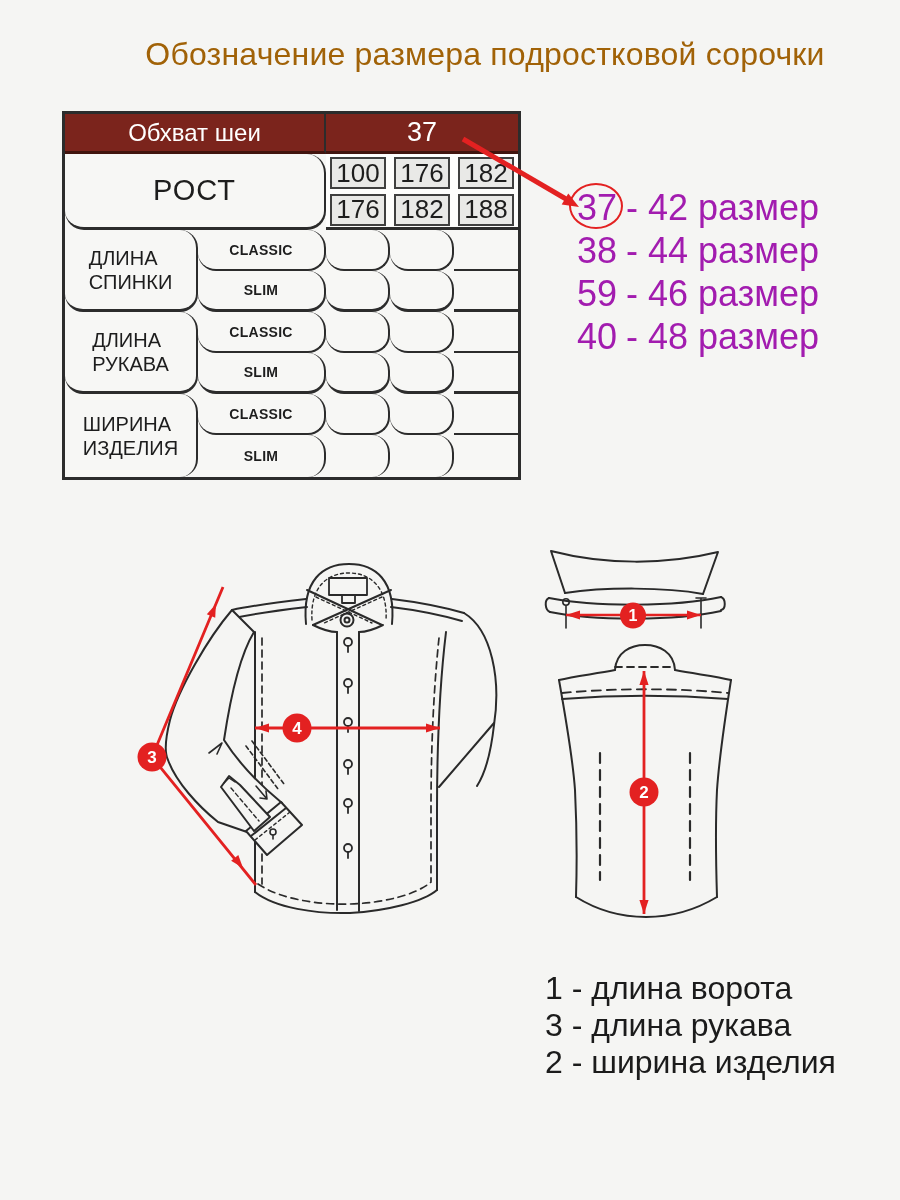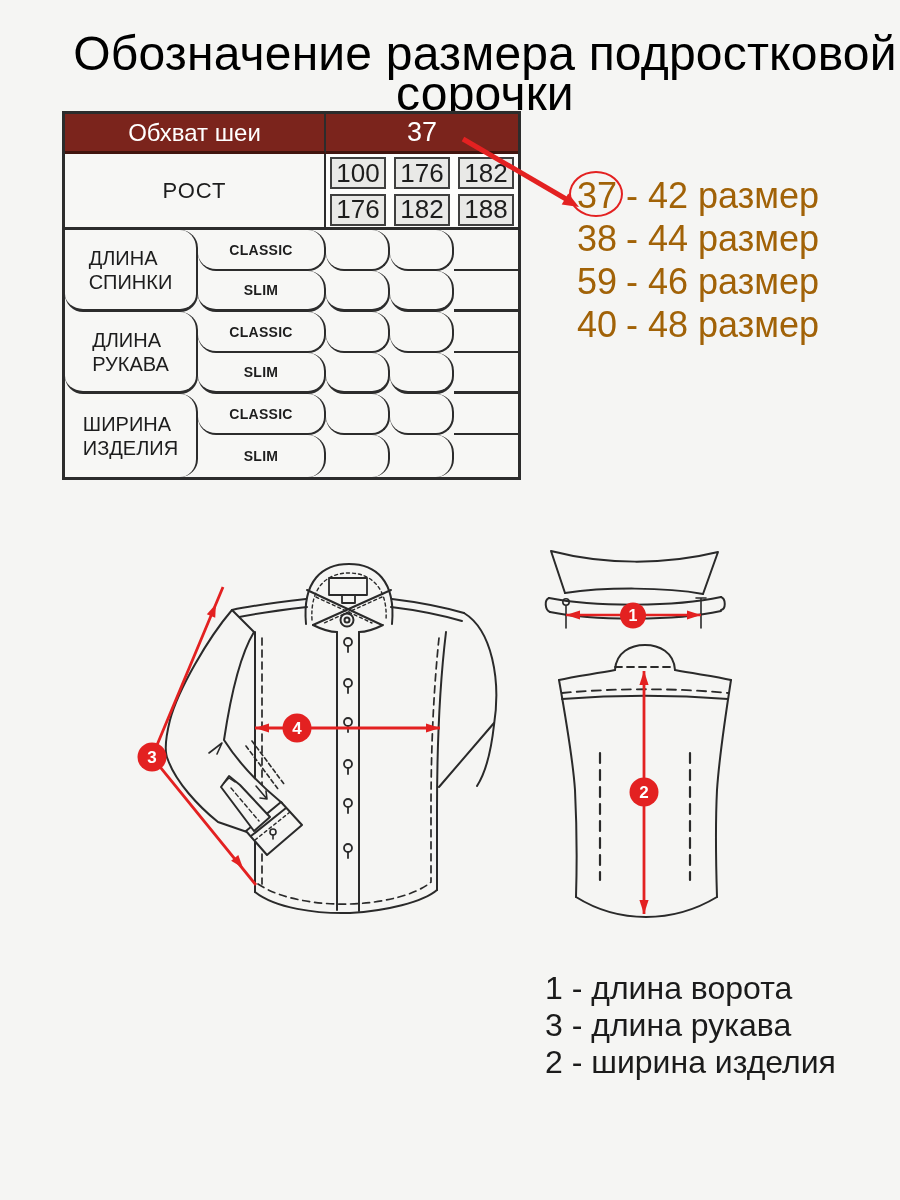--- a/index.html
+++ b/index.html
@@ -1,45 +1,45 @@
 <!DOCTYPE html>
 <html><head>
 <meta charset="utf-8">
 <style>
   html,body{margin:0;padding:0;}
   #page{position:relative;width:900px;height:1200px;background:#f5f5f3;
         font-family:"Liberation Sans","DejaVu Sans",sans-serif;overflow:hidden;}
   .abs{position:absolute;}
 
   
-  #title{left:70px;top:34px;width:830px;text-align:center;font-size:48px;
-         line-height:40px;color:#000000;letter-spacing:.2px;}
+  #title{left:70px;top:34px;width:830px;text-align:center;font-size:32px;
+         line-height:40px;color:#a16207;letter-spacing:.2px;}
 
   
   #tbl{left:62px;top:111px;width:459px;height:369px;border:3px solid #2c2c2c;
        box-sizing:border-box;display:grid;background:#f7f7f5;
        grid-template-columns:133px 128px 64px 64px 1fr;
        grid-template-rows:40px 38px 38px 41px 41px 41px 41px 41px 1fr;}
   #tbl > div{display:flex;align-items:center;justify-content:center;box-sizing:border-box;color:#1d1d1d;}
   .hd{background:#7b241c;color:#fff !important;}
   .hd-label{grid-area:1/1/2/3;font-size:24px;border-right:2px solid #2c2c2c;border-bottom:3px solid #41140e;}
   .hd-val{grid-area:1/3/2/6;font-size:27px;border-bottom:3px solid #41140e;}
-  .rost{grid-area:2/1/4/3;font-size:22px;letter-spacing:1px;border-right:2px solid #2c2c2c;border-bottom:3px solid #2c2c2c;}
+  .rost{grid-area:2/1/4/3;font-size:29px;letter-spacing:1px;border-right:2px solid #2c2c2c;border-bottom:3px solid #2c2c2c;border-radius:19px;}
   .numcell{background:#fdfdfc;}
   .numcell .numbox{flex:1;margin:3px 4px;border:2px solid #3f3f3f;background:#e9e9e7;
         display:flex;align-items:center;justify-content:center;font-size:26px;height:28px;}
   .bb3{border-bottom:3px solid #2c2c2c;}
   .bb2{border-bottom:2px solid #2c2c2c;}
   .br2{border-right:2px solid #2c2c2c;border-radius:18px;}
   .glabel{font-size:20px;line-height:24px;}
   .glabel .ls{display:block;text-align:left;}
   .type{font-size:14px;font-weight:bold;letter-spacing:.3px;}
 
   
-  #sizelist{left:577px;top:174px;font-size:36px;line-height:43px;color:#a16207;white-space:nowrap;}
+  #sizelist{left:577px;top:186px;font-size:36px;line-height:43px;color:#a21caf;white-space:nowrap;}
   #sizelist .row{display:block;}
   .numwrap{position:relative;display:inline-block;}
   .ring{position:absolute;left:-8px;top:-3px;width:54px;height:46px;border:2.5px solid #e32121;
         border-radius:50%;box-sizing:border-box;}
   .rest{margin-left:9px;}
 
   
   #legend{left:545px;top:970px;font-size:32px;line-height:37px;color:#1b1b1b;white-space:nowrap;}
   #legend span{display:block;}
 

